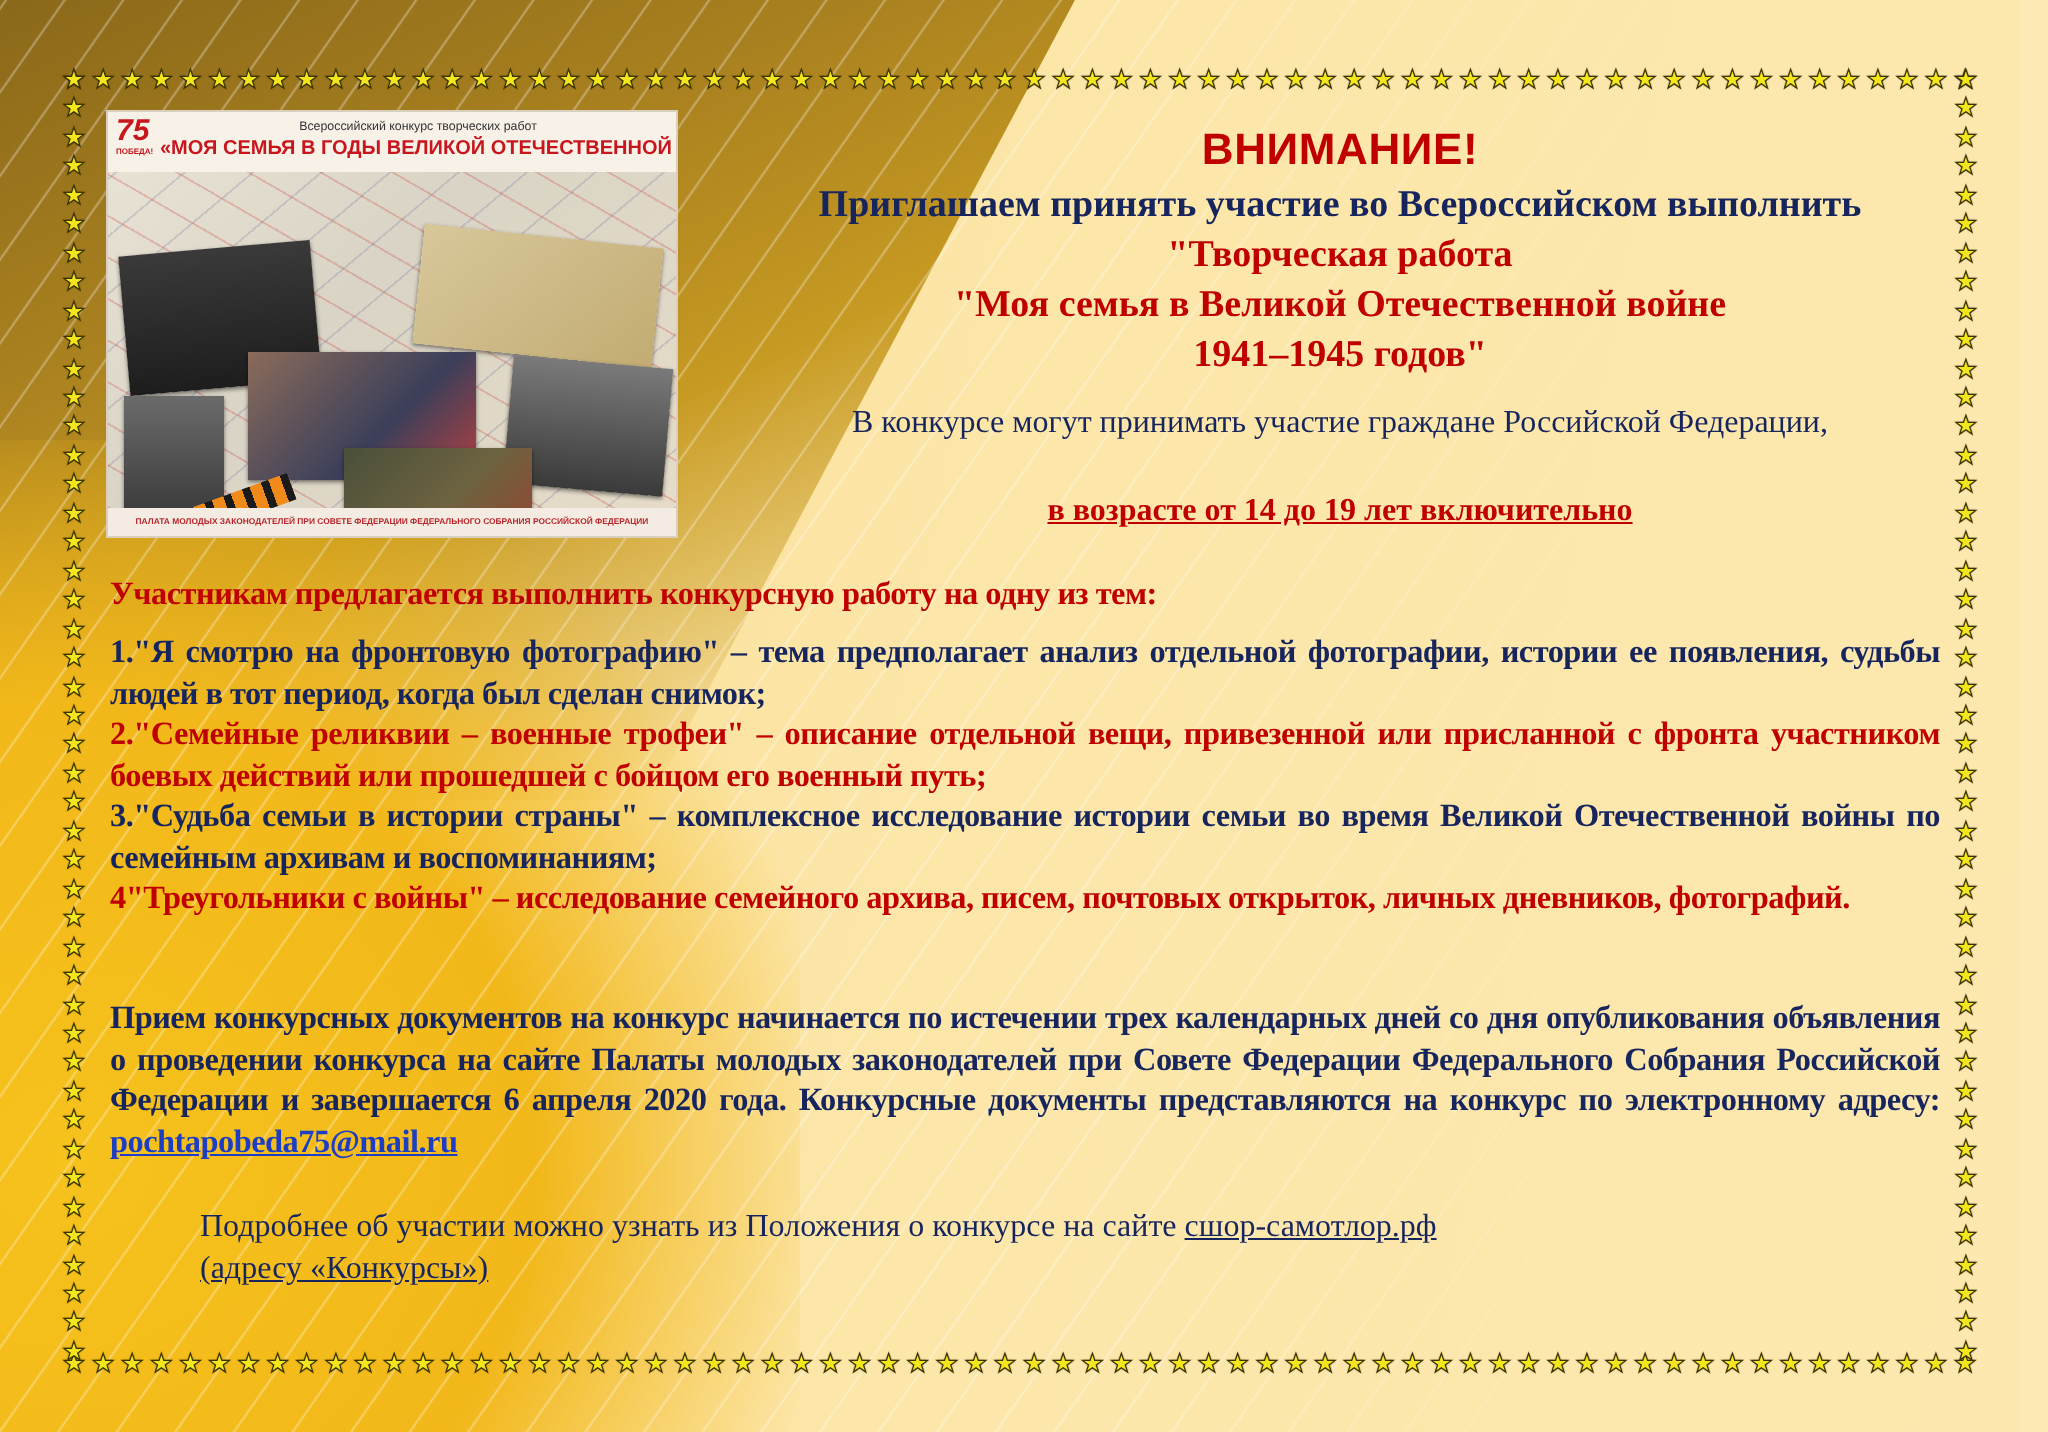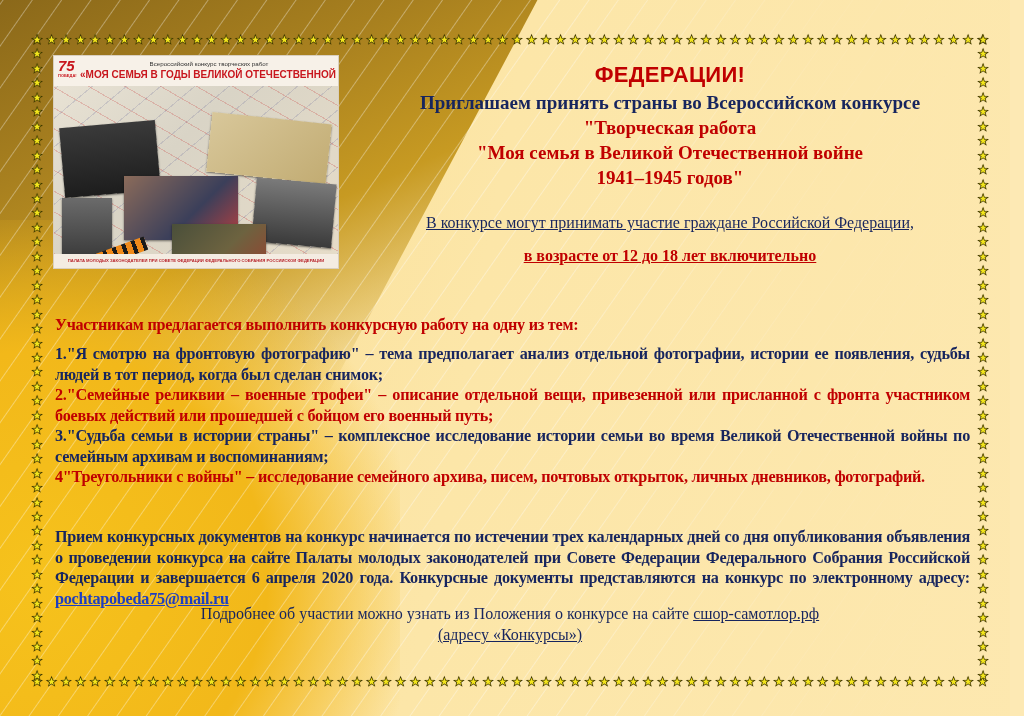--- a/index.html
+++ b/index.html
@@ -71,37 +71,37 @@
 
   
   .hdr { position:absolute; left:350px; width:640px; text-align:center; }
   #attention { top:62px; font-family:"Liberation Sans", sans-serif; font-weight:bold; font-size:22px; color:#c00000; letter-spacing:0.3px; }
   #invite { top:92px; font-weight:bold; font-size:19px; color:#17255e; }
   .red-title { font-weight:bold; font-size:19px; color:#c00000; }
   #title1 { top:117px; }
   #title2 { top:142px; }
   #title3 { top:167px; }
   .elig { font-size:16px; color:#17255e; }
-  #elig1 { top:214px;text-decoration:underline; }
+  #elig1 { top:203px; }
   #elig2 { top:223px; }
   #elig3 { top:247px; font-weight:bold; color:#c00000; text-decoration:underline; font-size:16px; }
 
   
   .para { position:absolute; left:55px; width:915px; font-weight:bold; font-size:16.2px; line-height:20.5px;
-          text-align:justify; font-family:"Liberation Serif", serif; letter-spacing:-0.25px;margin-top:28px; }
+          text-align:justify; font-family:"Liberation Serif", serif; letter-spacing:-0.25px; }
   .navy { color:#17255e; }
   .red { color:#c00000; }
   #intro { top:287px; }
   #t1 { top:316px; }
   #t2 { top:357px; }
   #t3 { top:398px; }
   #t4 { top:439px; }
   #reception { top:499px; }
   .email { color:#1d3ec2; text-decoration:underline; font-weight:bold; }
-  #more { position:absolute; left:100px; width:820px; top:603px; text-align:center; font-size:16px; line-height:21px; color:#17255e; }
+  #more { position:absolute; left:100px; width:820px; top:603px; text-align:left; font-size:16px; line-height:21px; color:#17255e; }
   .link { color:#17255e; text-decoration:underline; }
 </style>
 </head>
 <body>
 
 <div id="page">
   <div class="bg-light"></div>
   <div class="bg-dark"></div>
   <div class="bg-gold-sweep"></div>
   <div class="stripes"></div>
@@ -353,28 +353,28 @@
       <div class="photo p3"></div>
       <div class="photo p4"></div>
       <div class="photo p5"></div>
       <div class="photo p6"></div>
       <div class="ribbon"></div>
       <div class="carnation"></div>
     </div>
     <div class="foot">ПАЛАТА МОЛОДЫХ ЗАКОНОДАТЕЛЕЙ ПРИ СОВЕТЕ ФЕДЕРАЦИИ ФЕДЕРАЛЬНОГО СОБРАНИЯ РОССИЙСКОЙ ФЕДЕРАЦИИ</div>
   </div>
 
-  <div class="hdr" id="attention">ФЕДЕРАЦИИ!</div>
-  <div class="hdr" id="invite">Приглашаем принять страны во Всероссийском конкурсе</div>
+  <div class="hdr" id="attention">ВНИМАНИЕ!</div>
+  <div class="hdr" id="invite">Приглашаем принять участие во Всероссийском выполнить</div>
   <div class="hdr red-title" id="title1">"Творческая работа</div>
   <div class="hdr red-title" id="title2">"Моя семья в Великой Отечественной войне</div>
   <div class="hdr red-title" id="title3">1941–1945 годов"</div>
 
   <div class="hdr elig" id="elig1">В конкурсе могут принимать участие граждане Российской Федерации,</div>
-  <div class="hdr" id="elig3">в возрасте от 12 до 18 лет включительно</div>
+  <div class="hdr" id="elig3">в возрасте от 14 до 19 лет включительно</div>
 
   <div class="para red" id="intro">Участникам предлагается выполнить конкурсную работу на одну из тем:</div>
   <div class="para navy" id="t1">1."Я смотрю на фронтовую фотографию" – тема предполагает анализ отдельной фотографии, истории ее появления, судьбы людей в тот период, когда был сделан снимок;</div>
   <div class="para red" id="t2">2."Семейные реликвии – военные трофеи" – описание отдельной вещи, привезенной или присланной с фронта участником боевых действий или прошедшей с бойцом его военный путь;</div>
   <div class="para navy" id="t3">3."Судьба семьи в истории страны" – комплексное исследование истории семьи во время Великой Отечественной войны по семейным архивам и воспоминаниям;</div>
   <div class="para red" id="t4">4"Треугольники с войны" – исследование семейного архива, писем, почтовых открыток, личных дневников, фотографий.</div>
 
   <div class="para navy" id="reception"><span>Прием конкурсных документов на конкурс начинается по истечении трех календарных дней со дня опубликования объявления о проведении конкурса на сайте Палаты молодых законодателей при Совете Федерации Федерального Собрания Российской Федерации и завершается 6 апреля 2020 года. Конкурсные документы представляются на конкурс по электронному адресу: </span><a class="email">pochtapobeda75@mail.ru</a></div>
 
   <div id="more">

